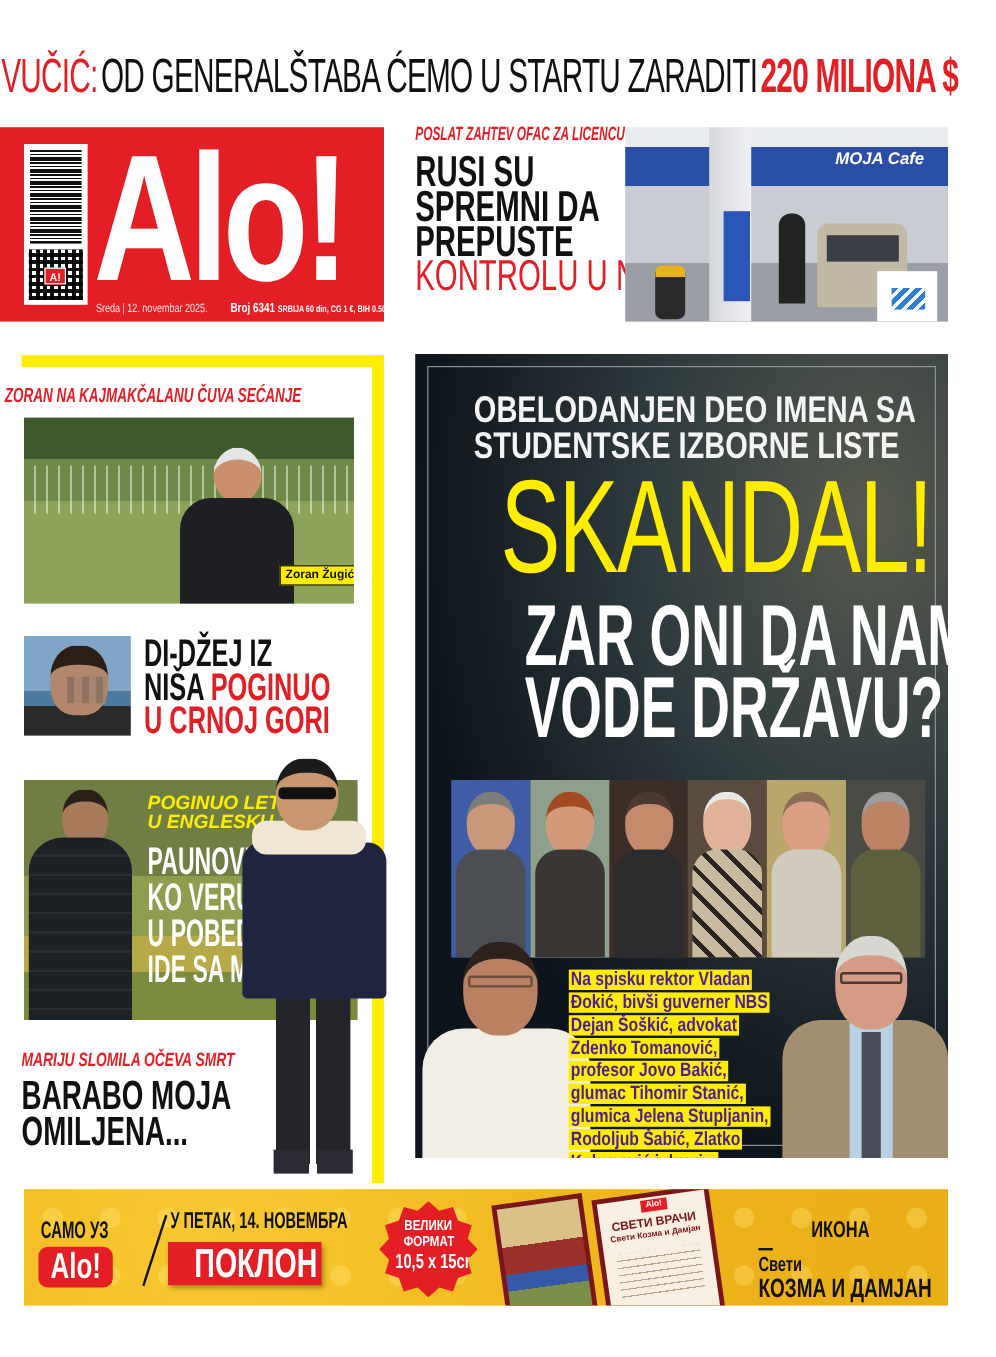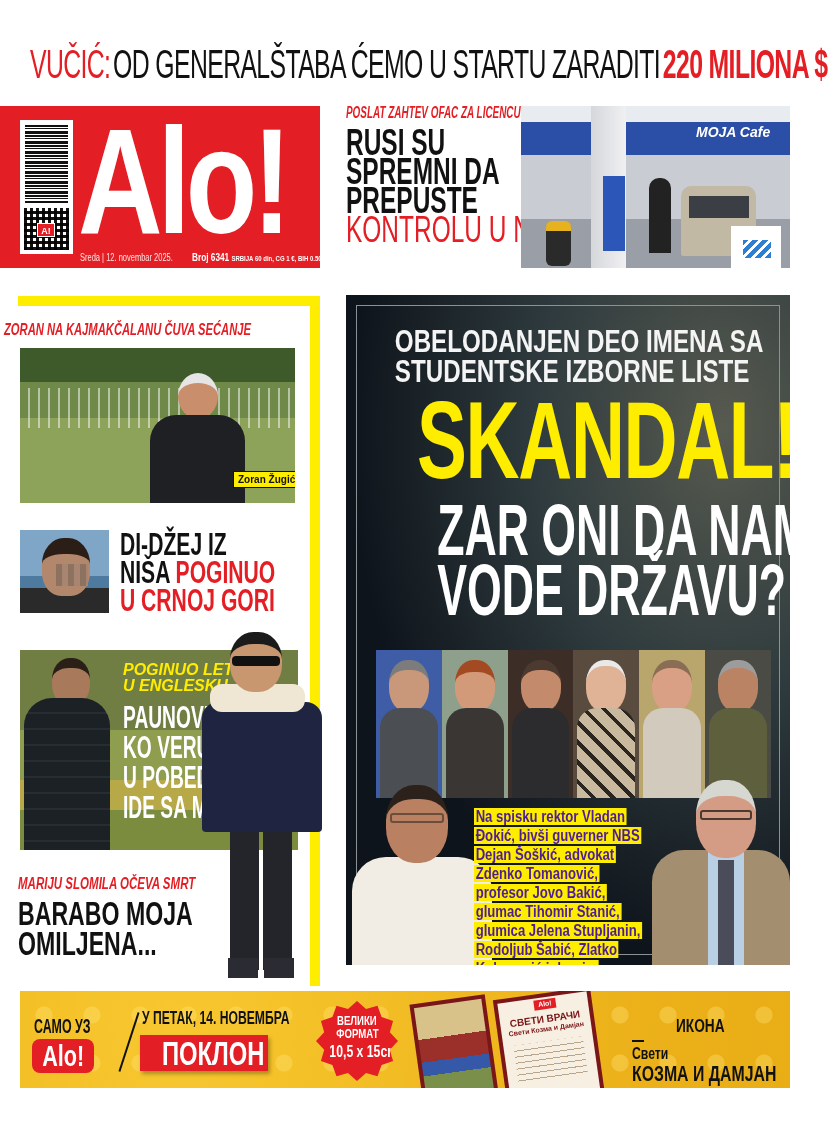--- a/index.html
+++ b/index.html
@@ -1,21 +1,21 @@
 <!DOCTYPE html>
 <html><head>
 <meta charset="utf-8">
 <style>
   * { box-sizing: border-box; margin: 0; padding: 0; }
   html, body { width: 830px; height: 1131px; background: #fff; overflow: hidden; }
   body { position: relative; font-family: "Liberation Sans", sans-serif; }
   .abs { position: absolute; }
 
   
-  .top-headline { left: 30px; top: 36px; width: 800px; height: 56px; white-space: nowrap; display: flex; align-items: center; }
+  .top-headline { left: 1px; top: 36px; width: 800px; height: 56px; white-space: nowrap; display: flex; align-items: center; }
   .top-headline span { display: inline-block; font-size: 40px; line-height: 44px; letter-spacing: -1px; transform-origin: left center; }
   .top-headline .wrap { display: inline-block; transform: scaleX(0.62); transform-origin: left center; white-space: nowrap; }
   .red { color: #e31e24; }
   .blk { color: #111; }
   .bold { font-weight: 900; }
 
   
   .masthead { left: 0; top: 106px; width: 320px; height: 162px; background: #e31e24; }
   .barcode-box { left: 20px; top: 14px; width: 53px; height: 134px; background: #fff; }
   .barcode { left: 5px; top: 5px; width: 43px; height: 78px; background: repeating-linear-gradient(to bottom, #111 0 2px, #fff 2px 3px, #111 3px 4px, #fff 4px 6px, #111 6px 9px, #fff 9px 10px); }
@@ -87,21 +87,21 @@
   .k4 { left: 18px; top: 875px; color: #e31e24; font-size: 16px; font-weight: 900; font-style: italic; white-space: nowrap; }
   .k4 .inner { display: inline-block; transform: scaleX(0.72); transform-origin: left center; }
   .t4 { left: 18px; top: 898px; color: #111; font-size: 34px; line-height: 30px; font-weight: 900; }
   .t4 span { display: block; white-space: nowrap; transform: scaleX(0.68); transform-origin: left center; }
 
   
   .main-story { left: 346px; top: 295px; width: 444px; height: 670px; background: radial-gradient(ellipse at 85% 20%, #575a4f 0%, #2f3b3e 35%, #0e141b 70%); overflow: hidden; }
   .main-story .inner-frame { position: absolute; left: 10px; top: 10px; width: 424px; height: 650px; border: 1px solid #8d9194; }
   .main-kicker { position: absolute; left: 0; top: 32px; width: 444px; text-align: center; color: #f4f4f4; font-size: 31px; line-height: 30px; font-weight: 900; }
   .main-kicker span { display: block; white-space: nowrap; transform: scaleX(0.78); }
-  .main-skandal { position: absolute; left: 0; top: 90px; width: 444px; text-align: center; color: #ffed00; font-size: 110px; line-height: 110px; font-weight: 700; letter-spacing: -2px; }
+  .main-skandal { position: absolute; left: 0; top: 90px; width: 444px; text-align: center; color: #ffed00; font-size: 110px; line-height: 110px; font-weight: 400; letter-spacing: -2px; }
   .main-skandal span { display: block; white-space: nowrap; transform: scaleX(0.68); }
   .main-sub { position: absolute; left: 0; top: 205px; width: 480px; text-align: left; color: #fff; font-size: 72px; line-height: 60px; font-weight: 900; }
   .main-sub span { display: block; white-space: nowrap; transform: scaleX(0.62); }
 
   .faces { position: absolute; left: 30px; top: 355px; width: 395px; height: 148px; display: flex; }
   .face { flex: 1; position: relative; overflow: hidden; }
   .face .hd { position: absolute; left: 50%; top: 10px; width: 40px; height: 52px; margin-left: -20px; border-radius: 45%; }
   .face .bd { position: absolute; left: 4px; right: 4px; top: 58px; bottom: 0; border-radius: 20px 20px 0 0; }
 
   .big-left { position: absolute; left: 0; top: 490px; width: 150px; height: 180px; }

